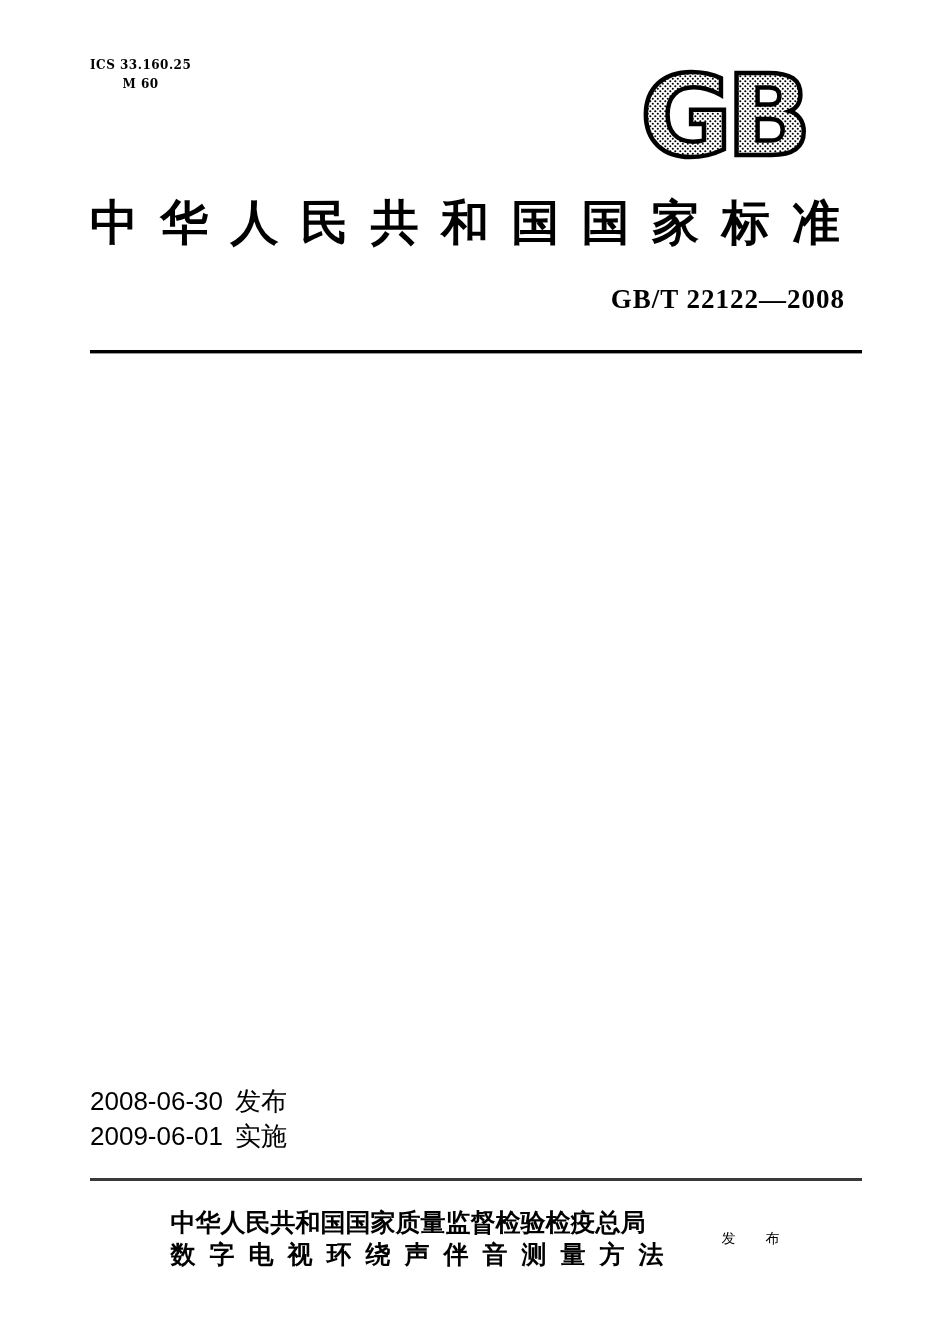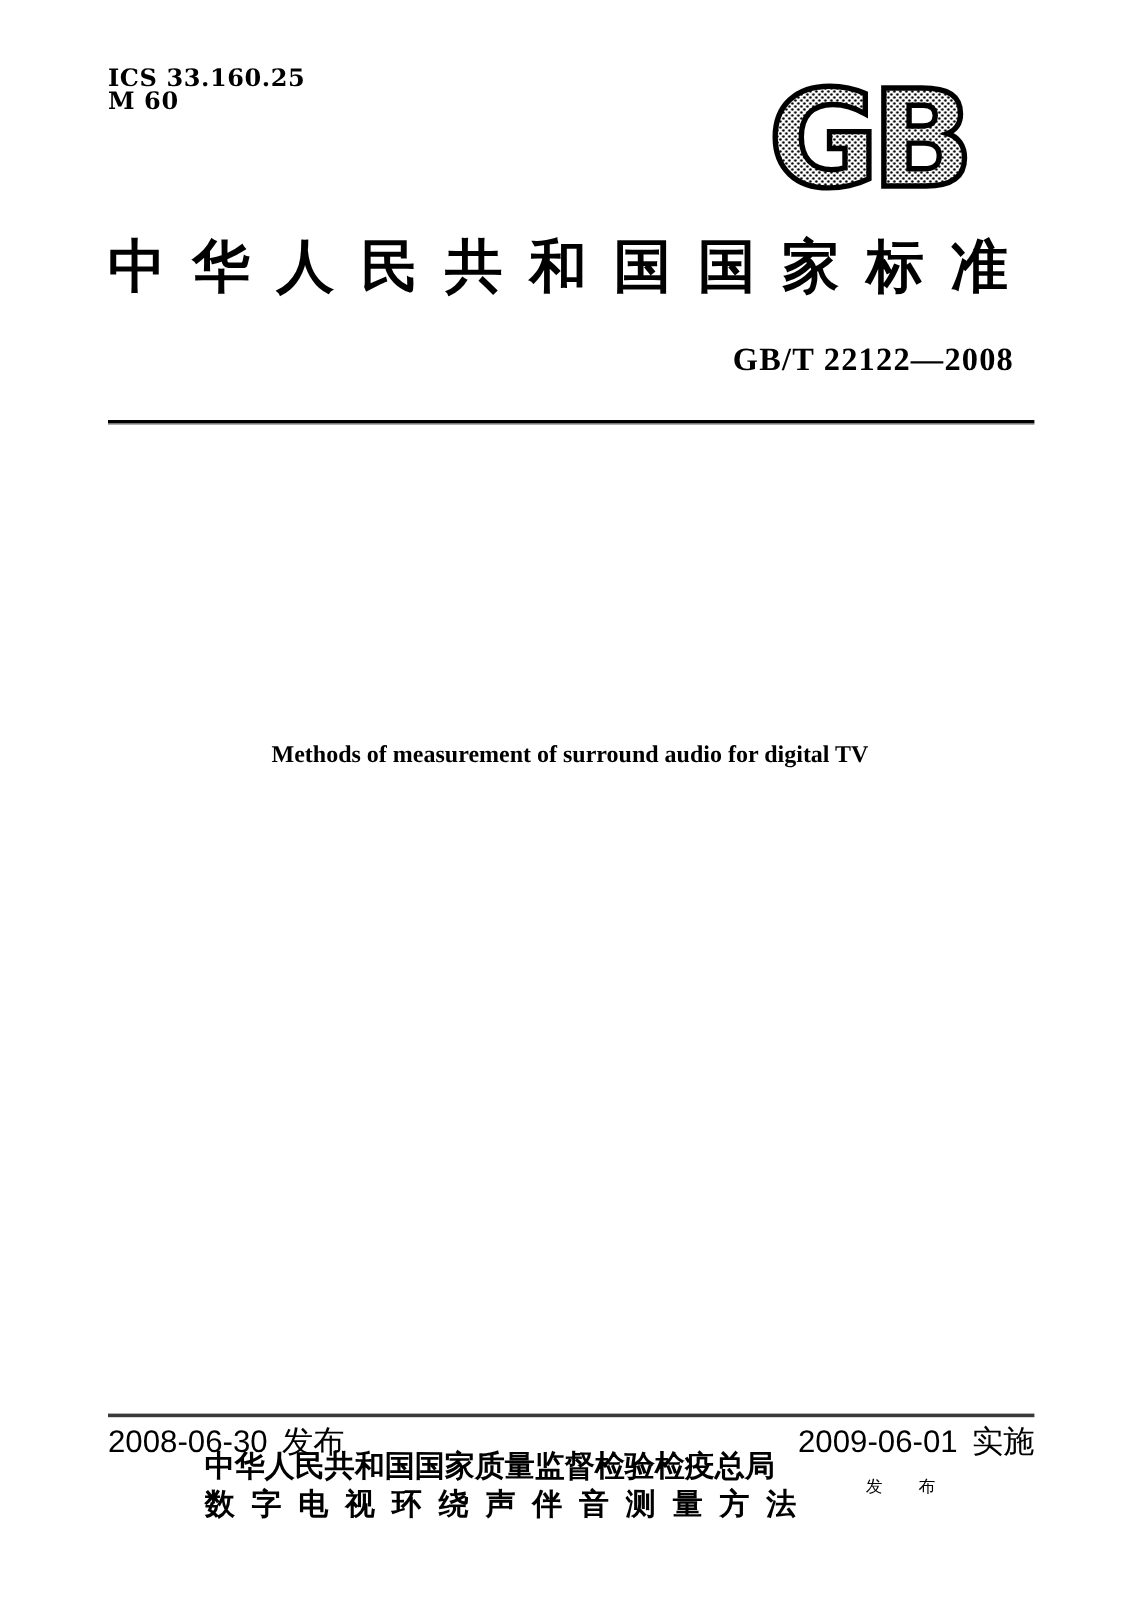--- a/index.html
+++ b/index.html
@@ -15,23 +15,24 @@
     overflow: hidden;
   }
 
   
   .ics-block {
     position: absolute;
     left: 90px;
     top: 56px;
     font-family: "DejaVu Serif", serif;
     font-weight: bold;
-    font-size: 20px;
+    font-size: 12px;
     line-height: 19px;
     letter-spacing: 0.5px;
+    text-align: center;
   }
 
   
   .gb-logo {
     position: absolute;
     left: 634px;
     top: 60px;
   }
 
   
@@ -91,26 +92,27 @@
     width: 100%;
     text-align: center;
     font-family: "Liberation Serif", serif;
     font-weight: bold;
     font-size: 20px;
   }
 
   .date-row {
     position: absolute;
     left: 90px;
-    top: 1184px;
+    top: 1084px;
     width: 772px;
     display: flex;
     justify-content: space-between;
     font-family: "Liberation Sans", sans-serif;
     font-size: 26px;
+    flex-direction: column;
   }
   .date-label { margin-left: 12px; }
 
   .rule-bottom {
     position: absolute;
     left: 90px;
     top: 1178px;
     width: 772px;
     height: 3px;
     background: #3a3a3a;
@@ -168,21 +170,20 @@
     <text x="89" y="95" text-anchor="middle" font-family="'DejaVu Sans', sans-serif" font-size="112" font-weight="bold" letter-spacing="-6" fill="url(#halftone)" stroke="#000000" stroke-width="4.5">GB</text>
   </svg>
 
   <div class="header-title">中华人民共和国国家标准</div>
 
   <div class="standard-number">GB/T 22122—2008</div>
 
   <div class="rule-top"></div>
 
 
-  <div class="english-title">Methods of measurement of surround audio for digital TV</div>
 
   <div class="date-row">
     <div>
       <span>2008-06-30</span><span class="date-label">发布</span>
     </div>
     <div>
       <span>2009-06-01</span><span class="date-label">实施</span>
     </div>
   </div>
 

